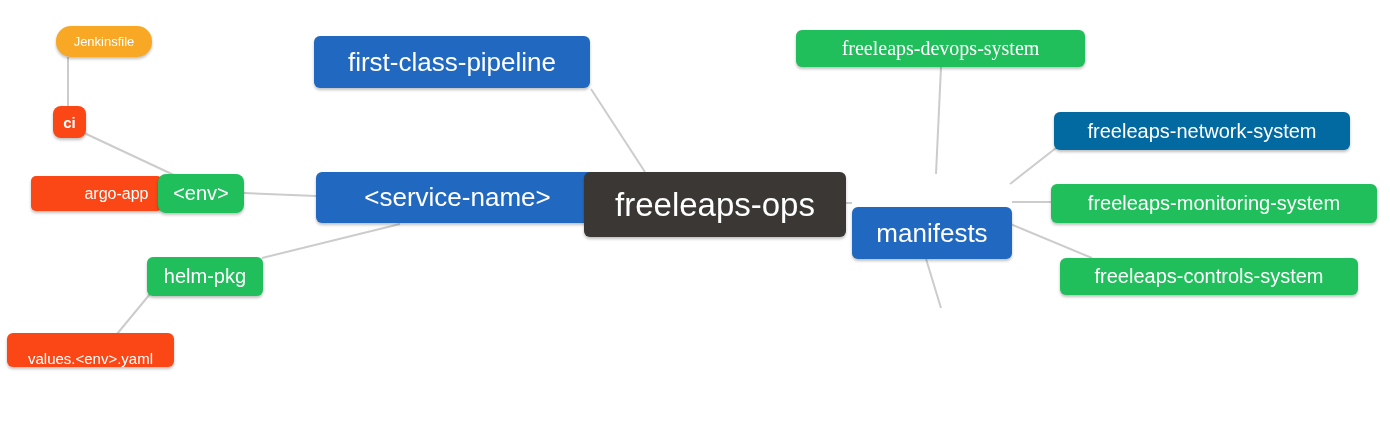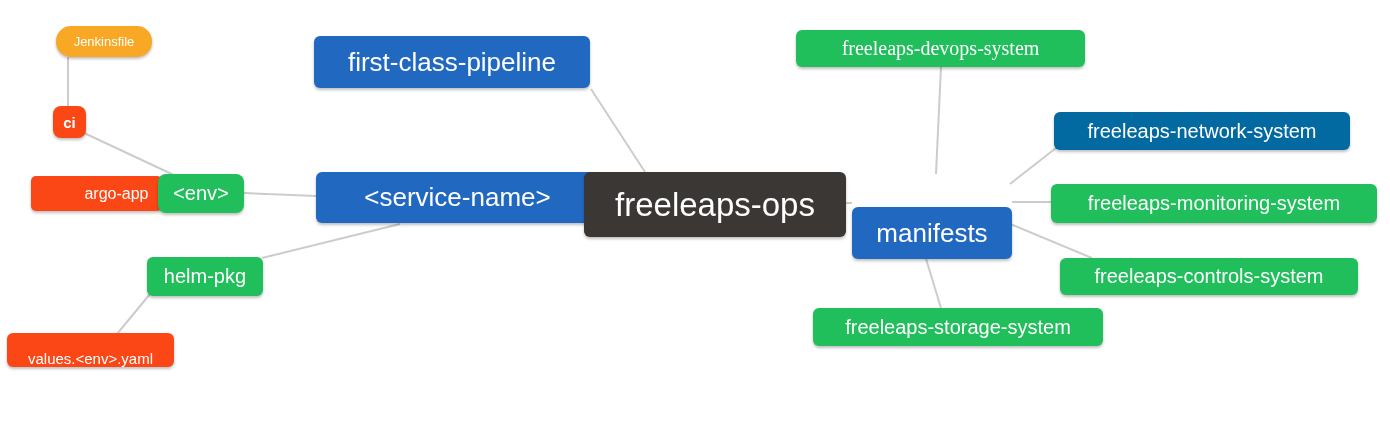--- a/index.html
+++ b/index.html
@@ -122,17 +122,14 @@
   </div>
 
   <div class="node n-monitoring" style="background: rgb(33, 190, 92);">
     <span>freeleaps-monitoring-system</span>
   </div>
 
   <div class="node n-controls" style="background: rgb(33, 190, 92);">
     <span>freeleaps-controls-system</span>
   </div>
 
-  <div class="node n-storage" style="background: rgb(33, 190, 92);">
-    <span>freeleaps-storage-system</span>
-  </div>
 
 </div>
 
 </body></html>

